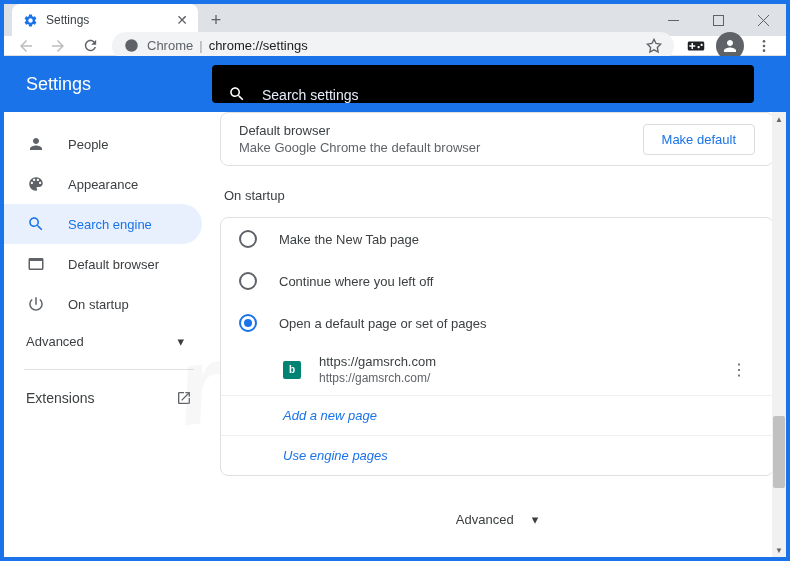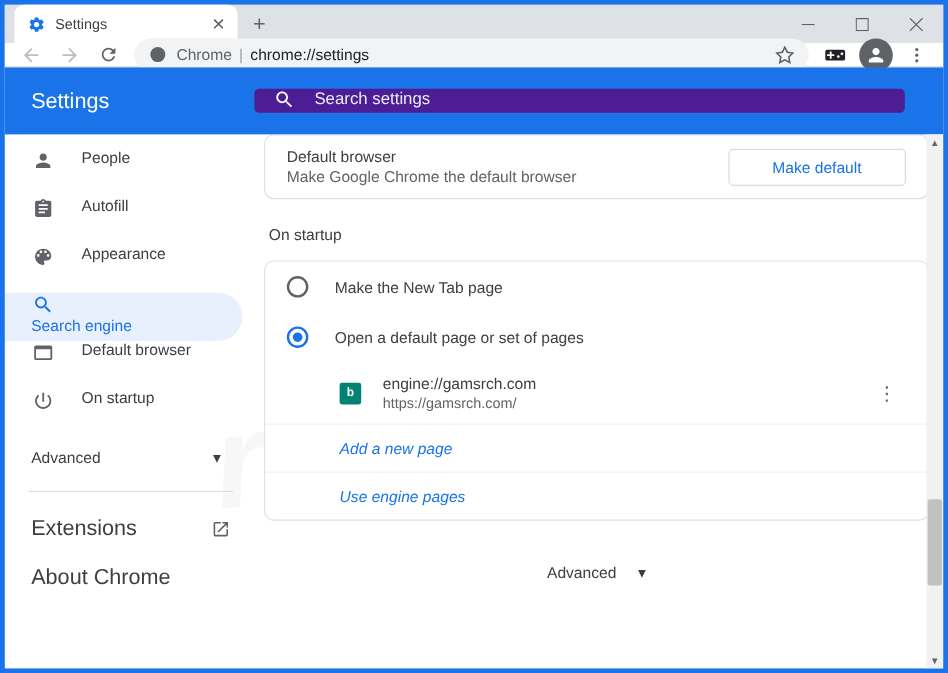--- a/index.html
+++ b/index.html
@@ -17,38 +17,38 @@
 .nav-btn.enabled { color: #5f6368; }
 .addr-bar { flex: 1; height: 28px; background: #f1f3f4; border-radius: 14px; display: flex; align-items: center; padding: 0 12px; margin: 0 6px; font-size: 13px; color: #5f6368; }
 .addr-chrome { margin-right: 6px; }
 .addr-sep { color: #9e9e9e; margin-right: 6px; }
 .addr-url { color: #202124; }
 .tool-icon { width: 32px; height: 32px; display: flex; align-items: center; justify-content: center; color: #5f6368; }
 .account { width: 28px; height: 28px; border-radius: 50%; background: #5f6368; margin: 0 4px; display: flex; align-items: center; justify-content: center; }
 .content { flex: 1; display: flex; flex-direction: column; overflow: hidden; position: relative; }
 .header { height: 56px; background: #1a73e8; display: flex; align-items: center; padding: 0 22px; }
 .header-title { color: #fff; font-size: 18px; font-weight: 400; width: 186px; }
-.search-box { flex: 1; height: 20px; background: #4c1d95; border-radius: 4px; display: flex; align-items: flex-start; padding: 0 16px; margin-right: 10px; }
+.search-box { flex: 1; height: 38px; background: #000000; border-radius: 4px; display: flex; align-items: flex-end; padding: 0 16px; margin-right: 10px; }
 .search-box input { flex: 1; background: transparent; border: none; outline: none; color: #fff; font-size: 14px; margin-left: 16px; }
 .search-box input::placeholder { color: #e8eef9; }
 .body { flex: 1; display: flex; overflow: hidden; }
 .sidebar { width: 210px; padding-top: 12px; }
-.side-item { height: 40px; display: flex; align-items: flex-start; padding: 0 22px; font-size: 13px; color: #3c4043; cursor: pointer; position: relative; }
-.side-item.active { color: #1a73e8; background: #e8f0fe; border-radius: 0 20px 20px 0; margin-right: 12px; flex-direction: column; }
+.side-item { height: 40px; display: flex; align-items: center; padding: 0 22px; font-size: 13px; color: #3c4043; cursor: pointer; position: relative; }
+.side-item.active { color: #1a73e8; background: #e8f0fe; border-radius: 0 20px 20px 0; margin-right: 12px; }
 .side-icon { width: 20px; height: 20px; margin-right: 22px; display: flex; align-items: center; justify-content: center; }
 .side-sep { border-top: 1px solid #e0e0e0; margin: 10px 20px; }
-.side-ext { display: flex; align-items: center; justify-content: space-between; padding: 10px 22px; font-size: 18px; color: #3c4043; gap: 21px; }
+.side-ext { display: flex; align-items: center; justify-content: space-between; padding: 10px 22px; font-size: 14px; color: #3c4043; gap: 21px; }
 .adv-toggle { display: flex; align-items: center; padding: 10px 22px; font-size: 13px; color: #3c4043; }
 .adv-toggle .chev { margin-left: auto; margin-right: 8px; }
 .main { flex: 1; overflow-y: auto; padding: 0 12px 20px 6px; position: relative; }
 .card { background: #fff; border: 1px solid #e0e0e0; border-radius: 8px; margin-bottom: 22px; }
 .def-row { display: flex; align-items: center; padding: 10px 18px; justify-content: space-between; }
 .def-text { font-size: 13px; color: #3c4043; }
 .def-sub { font-size: 13px; color: #5f6368; margin-top: 2px; }
-.def-btn { border: 1px solid #dadce0; color: #1a73e8; background: #fff; padding: 7px 36px; border-radius: 4px; font-size: 13px; cursor: pointer; }
+.def-btn { border: 1px solid #dadce0; color: #1a73e8; background: #fff; padding: 7px 18px; border-radius: 4px; font-size: 13px; cursor: pointer; }
 .section-title { font-size: 13px; color: #3c4043; margin: 0 0 14px 4px; }
 .radio-row { display: flex; align-items: center; padding: 12px 18px; font-size: 13px; color: #3c4043; }
 .radio { width: 18px; height: 18px; border: 2px solid #5f6368; border-radius: 50%; margin-right: 22px; position: relative; flex-shrink: 0; }
 .radio.selected { border-color: #1a73e8; }
 .radio.selected::after { content: ''; position: absolute; top: 3px; left: 3px; width: 8px; height: 8px; background: #1a73e8; border-radius: 50%; }
 .page-row { display: flex; align-items: center; padding: 10px 18px 10px 62px; font-size: 13px; }
 .favicon { width: 18px; height: 18px; background: #008373; border-radius: 2px; margin-right: 18px; display: flex; align-items: center; justify-content: center; color: #fff; font-size: 10px; font-weight: bold; flex-shrink: 0; }
 .page-url { color: #3c4043; }
 .page-sub { color: #5f6368; font-size: 12px; margin-top: 2px; }
 .more-btn { margin-left: auto; color: #5f6368; width: 32px; text-align: center; cursor: pointer; font-size: 16px; }
@@ -166,28 +166,20 @@
           <span class="side-icon">
               <svg width="18" height="18" viewBox="0 0 24 24" fill="#5f6368">
                 <path d="M12 12c2.21 0 4-1.79 4-4s-1.79-4-4-4-4 1.79-4 4 1.79 4 4 4zm0 2c-2.67 0-8 1.34-8 4v2h16v-2c0-2.66-5.33-4-8-4z"></path>
               </svg>
             </span>
           <span>People</span>
         </div>
         <div class="side-item">
           <span class="side-icon">
               <svg width="18" height="18" viewBox="0 0 24 24" fill="#5f6368">
-                <path d="M19 3h-4.18C14.4 1.84 13.3 1 12 1c-1.3 0-2.4.84-2.82 2H5c-1.1 0-2 .9-2 2v14c0 1.1.9 2 2 2h14c1.1 0 2-.9 2-2V5c0-1.1-.9-2-2-2zm-7 0c.55 0 1 .45 1 1s-.45 1-1 1-1-.45-1-1 .45-1 1-1zm2 14H7v-2h7v2zm3-4H7v-2h10v2zm0-4H7V7h10v2z"></path>
-              </svg>
-            </span>
-          <span>Autofill</span>
-        </div>
-        <div class="side-item">
-          <span class="side-icon">
-              <svg width="18" height="18" viewBox="0 0 24 24" fill="#5f6368">
                 <path d="M12 3c-4.97 0-9 4.03-9 9s4.03 9 9 9c.83 0 1.5-.67 1.5-1.5 0-.39-.15-.74-.39-1.01-.23-.26-.38-.61-.38-.99 0-.83.67-1.5 1.5-1.5H16c2.76 0 5-2.24 5-5 0-4.42-4.03-8-9-8zm-5.5 9c-.83 0-1.5-.67-1.5-1.5S5.67 9 6.5 9 8 9.67 8 10.5 7.33 12 6.5 12zm3-4C8.67 8 8 7.33 8 6.5S8.67 5 9.5 5s1.5.67 1.5 1.5S10.33 8 9.5 8zm5 0c-.83 0-1.5-.67-1.5-1.5S13.67 5 14.5 5s1.5.67 1.5 1.5S15.33 8 14.5 8zm3 4c-.83 0-1.5-.67-1.5-1.5S16.67 9 17.5 9s1.5.67 1.5 1.5-.67 1.5-1.5 1.5z"></path>
               </svg>
             </span>
           <span>Appearance</span>
         </div>
         <div class="side-item active">
           <span class="side-icon">
               <svg width="18" height="18" viewBox="0 0 24 24" fill="#1a73e8">
                 <path d="M15.5 14h-.79l-.28-.27C15.41 12.59 16 11.11 16 9.5 16 5.91 13.09 3 9.5 3S3 5.91 3 9.5 5.91 16 9.5 16c1.61 0 3.09-.59 4.23-1.57l.27.28v.79l5 4.99L20.49 19l-4.99-5zm-6 0C7.01 14 5 11.99 5 9.5S7.01 5 9.5 5 14 7.01 14 9.5 11.99 14 9.5 14z"></path>
               </svg>
@@ -215,23 +207,20 @@
           <span class="chev">▾</span>
         </div>
         <div class="side-sep"></div>
         <div class="side-ext">
           <span>Extensions</span>
           <span>
               <svg width="16" height="16" viewBox="0 0 24 24" fill="#5f6368">
                 <path d="M19 19H5V5h7V3H5c-1.11 0-2 .9-2 2v14c0 1.1.89 2 2 2h14c1.1 0 2-.9 2-2v-7h-2v7zM14 3v2h3.59l-9.83 9.83 1.41 1.41L19 6.41V10h2V3h-7z"></path>
               </svg>
             </span>
-        </div>
-        <div class="side-ext">
-          <span>About Chrome</span>
         </div>
       </div>
 
       <div class="main">
         <div class="card" style="margin-top:0">
           <div class="def-row">
             <div>
               <div class="def-text">Default browser</div>
               <div class="def-sub">Make Google Chrome the default browser</div>
             </div>
@@ -239,27 +228,31 @@
           </div>
         </div>
 
         <div class="section-title">On startup</div>
         <div class="card">
           <div class="radio-row">
             <span class="radio"></span>
             <span>Make the New Tab page</span>
           </div>
           <div class="radio-row">
+            <span class="radio"></span>
+            <span>Continue where you left off</span>
+          </div>
+          <div class="radio-row">
             <span class="radio selected"></span>
             <span>Open a default page or set of pages</span>
           </div>
           <div class="page-row">
             <div class="favicon">b</div>
             <div>
-              <div class="page-url">engine://gamsrch.com</div>
+              <div class="page-url">https://gamsrch.com</div>
               <div class="page-sub">https://gamsrch.com/</div>
             </div>
             <div class="more-btn">⋮</div>
           </div>
           <div class="link-row">Add a new page</div>
           <div class="link-row">Use engine pages</div>
         </div>
 
         <div class="adv-footer">
           <span>Advanced</span>

